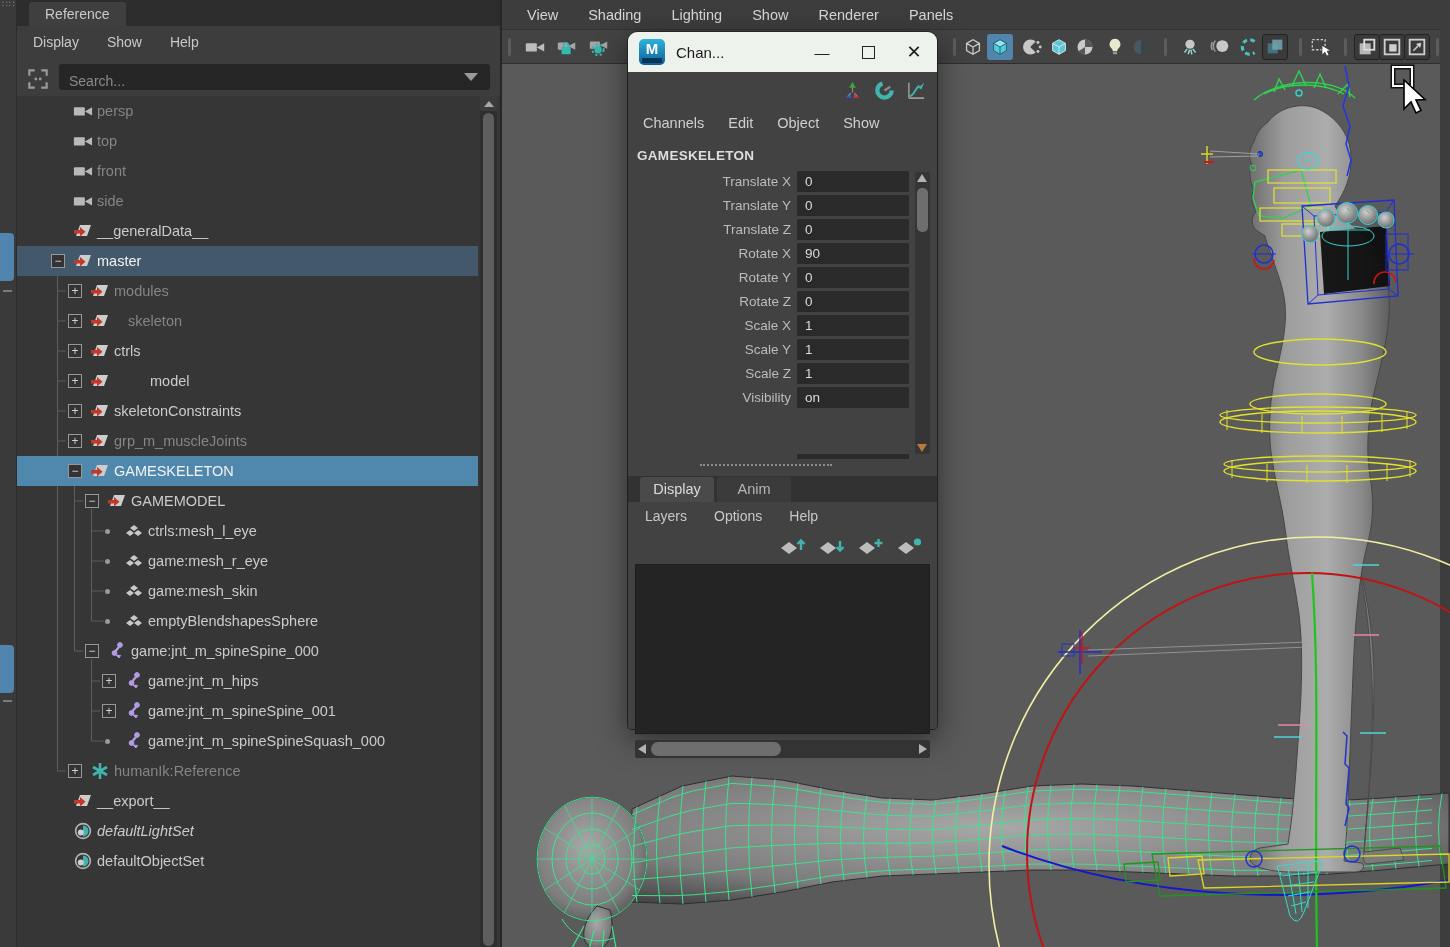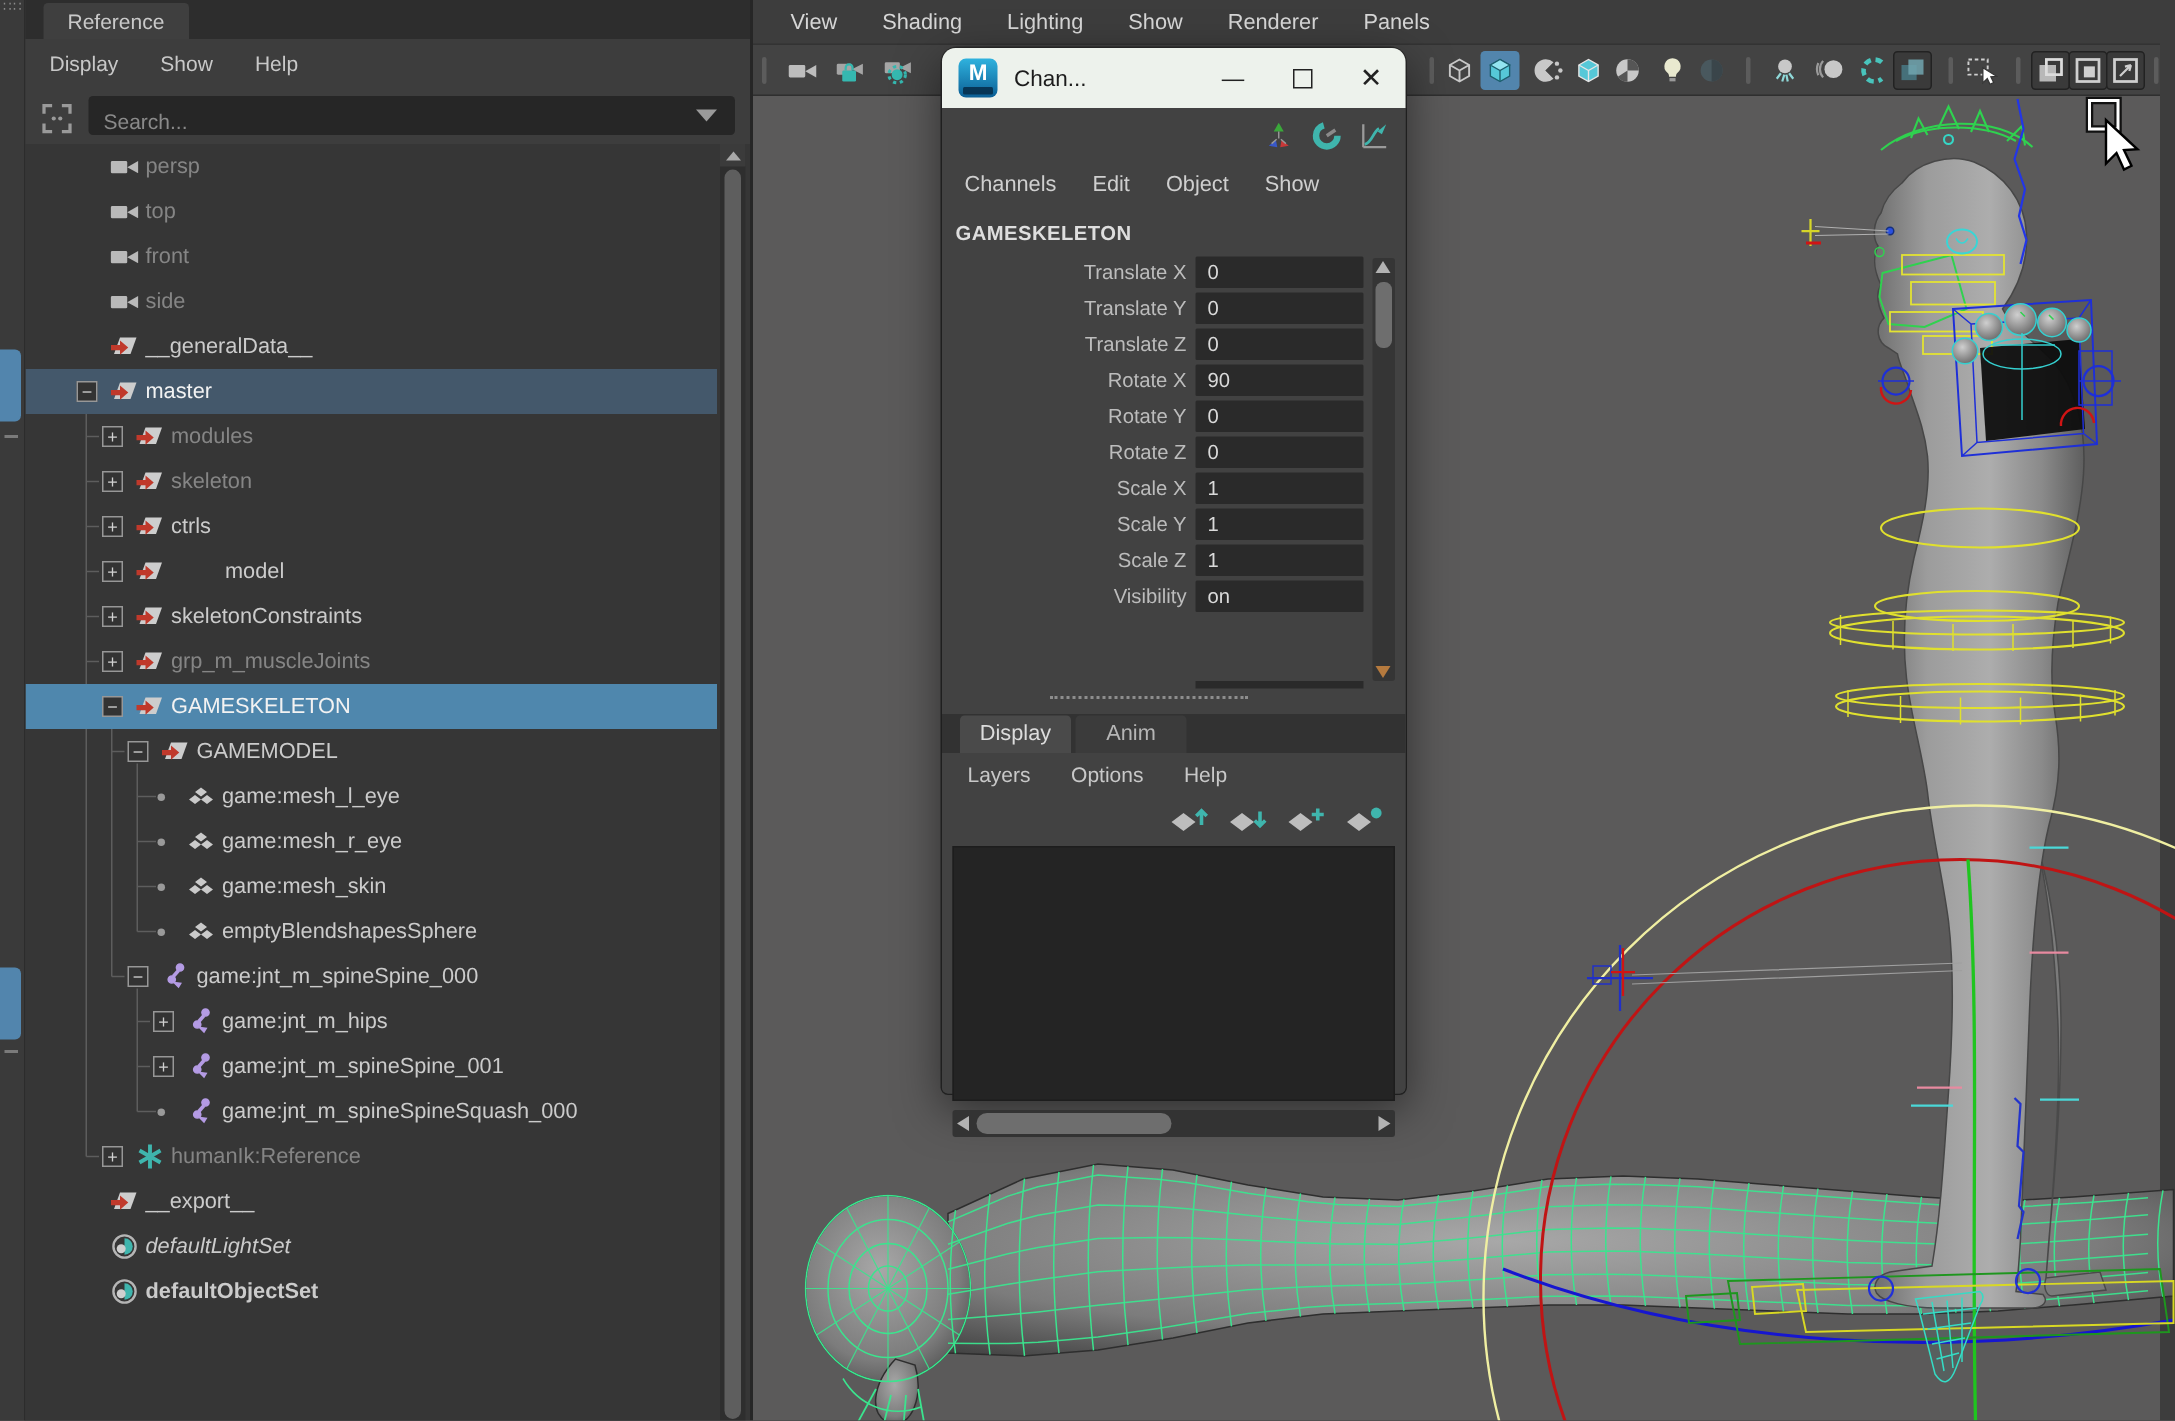--- a/index.html
+++ b/index.html
@@ -201,21 +201,21 @@
         <span class="tlabel" style="left: 97px;">modules</span>
       </div>
       <div class="trow dim" style="top: 210px;">
         <span class="exp" style="left: 51px;">+</span>
         <span class="ticon" style="left: 73px;">
           <svg viewBox="0 0 20 16">
             <path d="M7 2 L18 2 L14 13 L3 13 Z" fill="#cdcdcd"></path>
             <path d="M1 10.5 L7 10.5 L7 13.5 L12.5 8.7 L7 4 L7 7 L1 7 Z" fill="#c0392b"></path>
           </svg>
         </span>
-        <span class="tlabel" style="left: 97px;">skeleton</span>
+        <span class="tlabel" style="left: 111px;">skeleton</span>
       </div>
       <div class="trow" style="top: 240px;">
         <span class="exp" style="left: 51px;">+</span>
         <span class="ticon" style="left: 73px;">
           <svg viewBox="0 0 20 16">
             <path d="M7 2 L18 2 L14 13 L3 13 Z" fill="#cdcdcd"></path>
             <path d="M1 10.5 L7 10.5 L7 13.5 L12.5 8.7 L7 4 L7 7 L1 7 Z" fill="#c0392b"></path>
           </svg>
         </span>
         <span class="tlabel" style="left: 97px;">ctrls</span>
@@ -270,21 +270,21 @@
         </span>
         <span class="tlabel" style="left: 114px;">GAMEMODEL</span>
       </div>
       <div class="trow" style="top: 420px;">
         <span class="leaf-dot" style="left: 88px;"></span>
         <span class="ticon" style="left: 107px;">
           <svg viewBox="0 0 20 14">
             <path d="M6 4 L10 1 L14 4 L10 7 Z M2 9 L6 6 L10 9 L6 12 Z M10 9 L14 6 L18 9 L14 12 Z" fill="#c9c9c9"></path>
           </svg>
         </span>
-        <span class="tlabel" style="left: 131px;">game:mesh_l_eye</span>
+        <span class="tlabel" style="left: 131px;">ctrls:mesh_l_eye</span>
       </div>
       <div class="trow" style="top: 450px;">
         <span class="leaf-dot" style="left: 88px;"></span>
         <span class="ticon" style="left: 107px;">
           <svg viewBox="0 0 20 14">
             <path d="M6 4 L10 1 L14 4 L10 7 Z M2 9 L6 6 L10 9 L6 12 Z M10 9 L14 6 L18 9 L14 12 Z" fill="#c9c9c9"></path>
           </svg>
         </span>
         <span class="tlabel" style="left: 131px;">game:mesh_r_eye</span>
       </div>
@@ -391,21 +391,21 @@
         <span class="tlabel" style="left: 80px; font-style: italic;">defaultLightSet</span>
       </div>
       <div class="trow" style="top: 750px;">
         <span class="ticon" style="left: 56px;">
           <svg viewBox="0 0 18 18">
             <circle cx="9" cy="9" r="7.4" fill="none" stroke="#b5b5b5" stroke-width="1.6"></circle>
             <path d="M9 3.5 a5.5 5.5 0 0 1 0 11 z" fill="#3fb5ad"></path>
             <circle cx="6.8" cy="10.5" r="3" fill="#cfcfcf"></circle>
           </svg>
         </span>
-        <span class="tlabel" style="left: 80px; font-weight: bold;">defaultObjectSet</span>
+        <span class="tlabel" style="left: 80px;">defaultObjectSet</span>
       </div>
     </div>
   <div class="ol-vscroll">
     <span class="up">
         <i></i>
       </span>
     <span class="thumb"></span>
   </div>
 </div>
 

